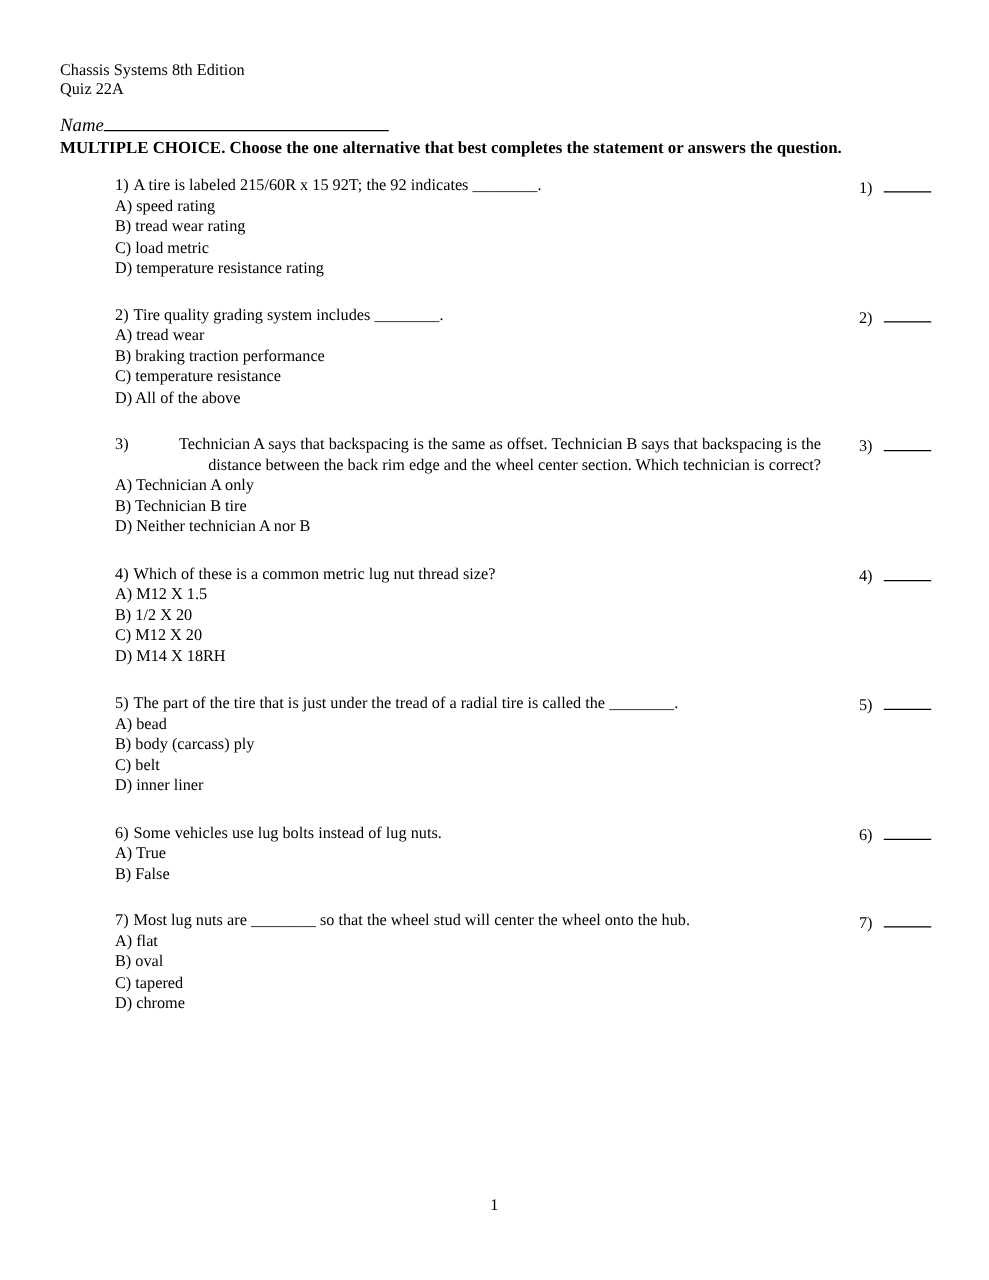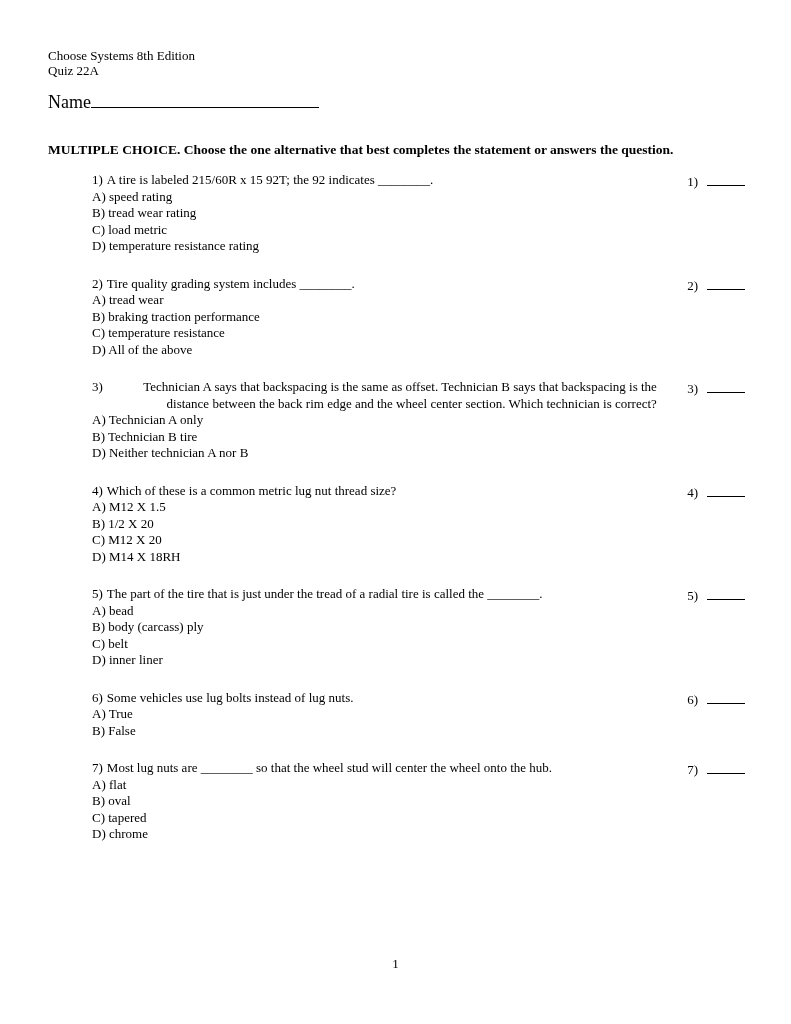--- a/index.html
+++ b/index.html
@@ -14,31 +14,31 @@
   }
   .page {
     position: relative;
     width: 791px;
     height: 1024px;
     padding: 48px 46px 0 48px;
   }
   .doc-header { font-size: 13px; line-height: 15px; }
   .name-row {
     margin-top: 14px;
-    font-size: 18px;
+    font-size: 15px;
+    font-style: italic;
   }
   .name-blank {
     display: inline-block;
     width: 228px;
     border-bottom: 1px solid #000;
     height: 13px;
     vertical-align: baseline;
   }
   .instructions {
-    margin-top: 29px;
     font-size: 13.5px;
     font-weight: bold;
     line-height: 16px;
   }
   .questions {
     margin-top: 14px;
   }
   .question {
     display: flex;
     justify-content: space-between;
@@ -88,21 +88,21 @@
     text-align: center;
     font-size: 13px;
   }
 </style>
 </head>
 <body>
 
 <div class="page">
 
   <div class="doc-header">
-    <div>Choose Systems 8th Edition</div>
+    <div>Chassis Systems 8th Edition</div>
     <div>Quiz 22A</div>
   </div>
 
   <div class="name-row">
     <span>Name</span><span class="name-blank"></span>
   </div>
 
   <div class="instructions">MULTIPLE CHOICE.  Choose the one alternative that best completes the statement or answers the question.</div>
 
   <div class="questions">

